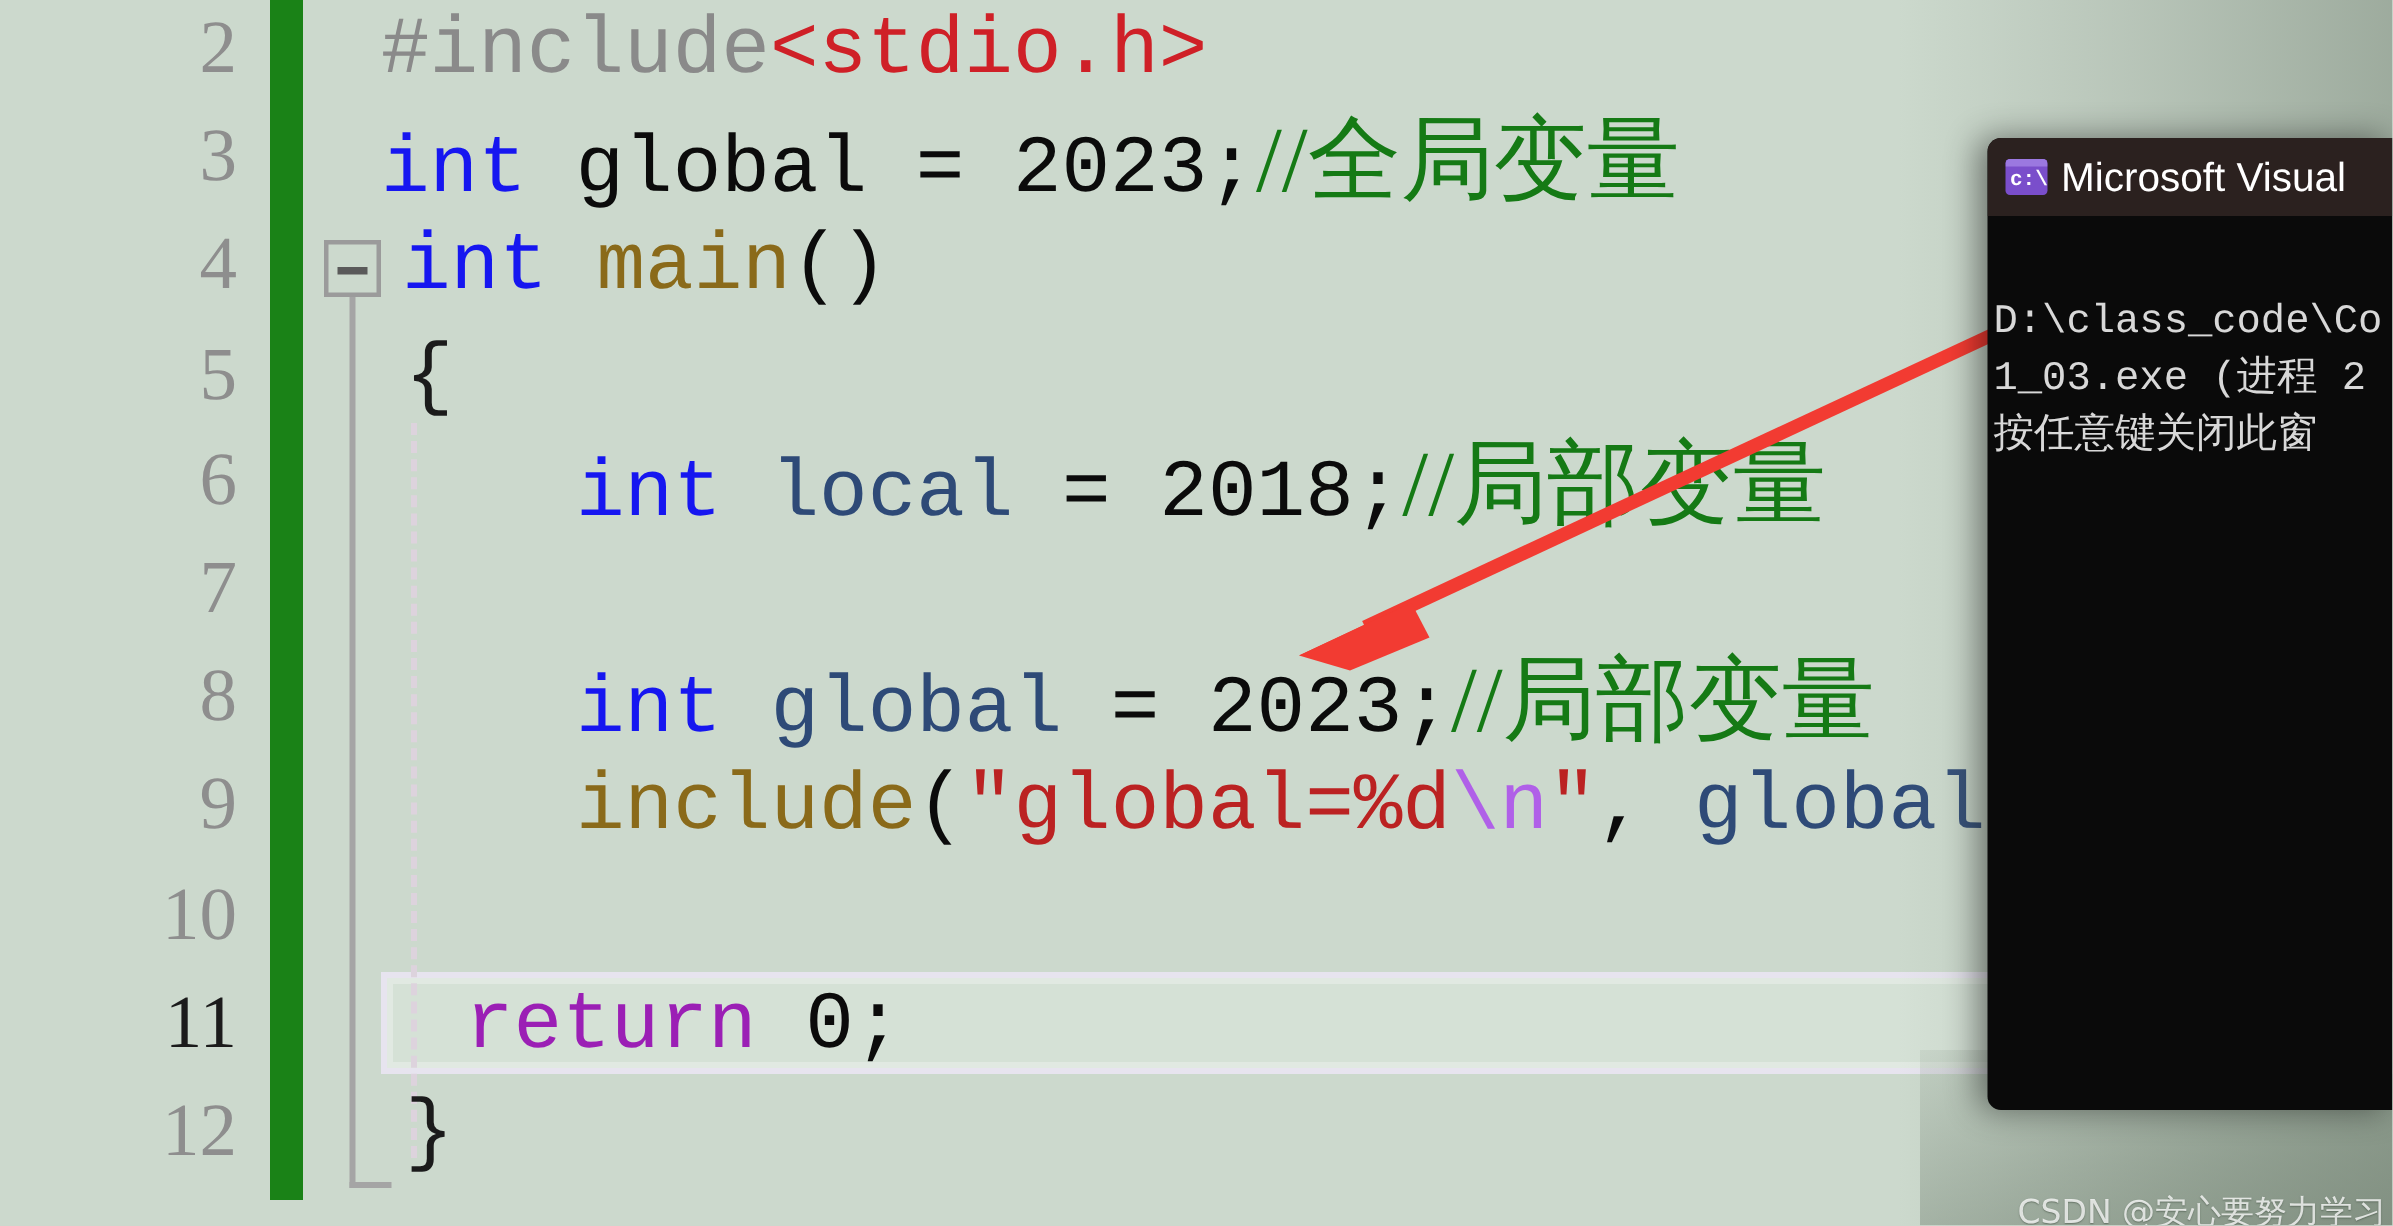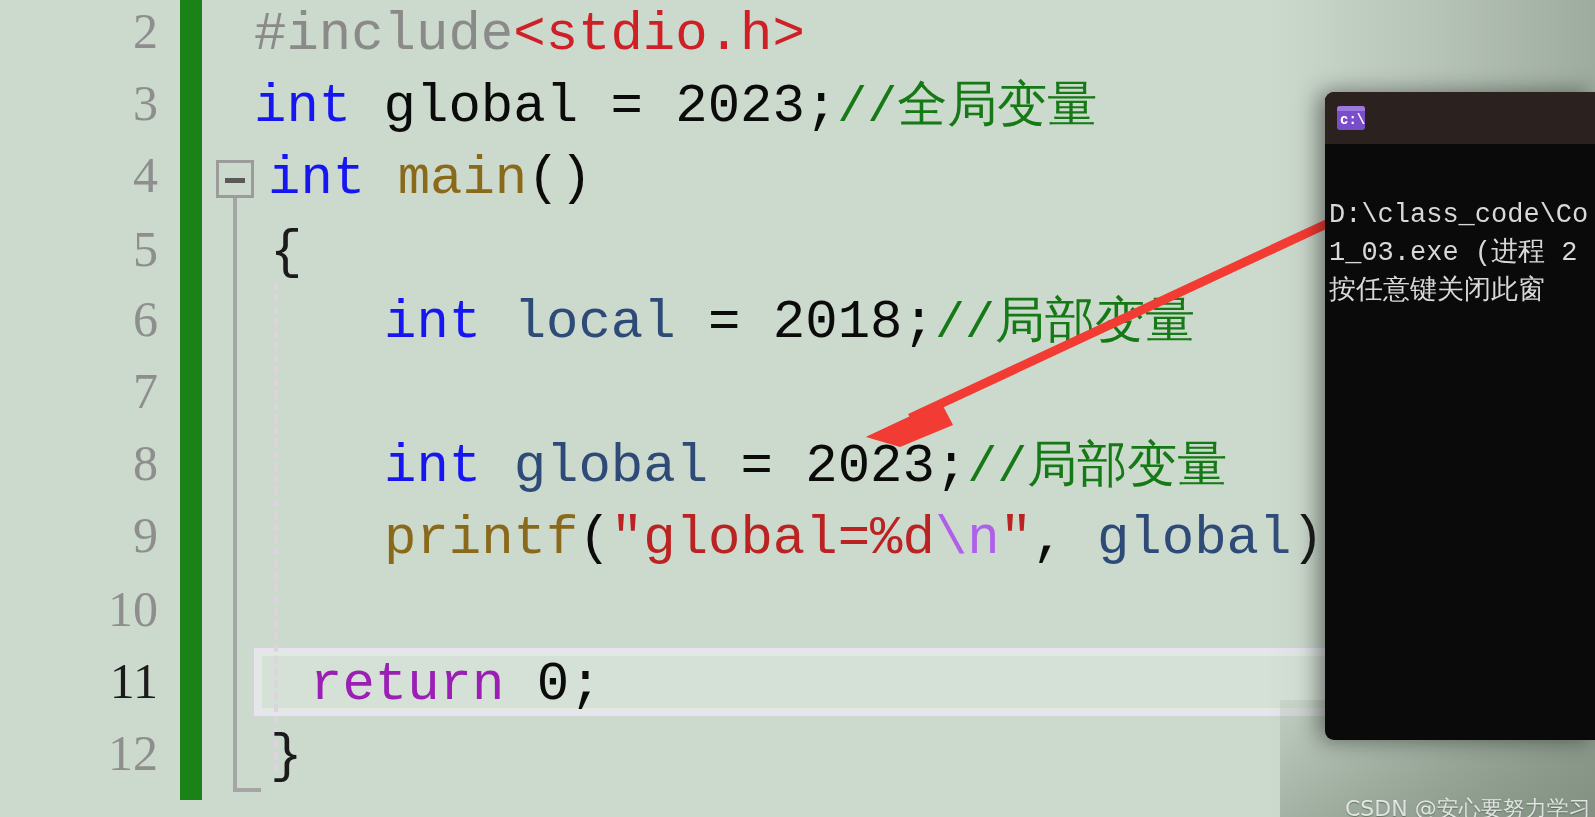--- a/index.html
+++ b/index.html
@@ -145,22 +145,22 @@
   .tk-plain { color: #0b0b0b; }           
   .tk-var   { color: #2e4a77; }           
   .tk-fn    { color: #8a6a1a; }           
   .tk-cmt   { color: #157a15; }           
   .tk-str   { color: #bb2222; }           
   .tk-esc   { color: #b060e8; }           
   .tk-ctrl  { color: #9b1fb5; }           
   .tk-brace { color: #1b1b1b; }
 
   .cjk {
-    font-family: Liberation Mono, monospace;
-    font-size: 50px;
+    font-family: Liberation Serif, serif;
+    font-size: 62px;
   }
 
   
   #arrow {
     position: absolute;
     left: 0; top: 0;
     width: 1595px; height: 817px;
     pointer-events: none;
   }
 
@@ -269,21 +269,21 @@
     <div id="indentguide"></div>
 
     <div id="code">
         <div class="cline" style="top: 8px; padding-left: 0px;"><span class="tk-pre">#include</span><span class="tk-hdr">&lt;stdio.h&gt;</span></div>
         <div class="cline" style="top: 80px; padding-left: 0px;"><span class="tk-kw">int</span><span class="tk-plain"> global = 2023;</span><span class="tk-cmt cjk">//全局变量</span></div>
         <div class="cline" style="top: 152px; padding-left: 14px;"><span class="tk-kw">int</span><span class="tk-plain"> </span><span class="tk-fn">main</span><span class="tk-plain">()</span></div>
         <div class="cline" style="top: 226px; padding-left: 16px;"><span class="tk-brace">{</span></div>
         <div class="cline" style="top: 296px; padding-left: 130px;"><span class="tk-kw">int</span><span class="tk-plain"> </span><span class="tk-var">local</span><span class="tk-plain"> = 2018;</span><span class="tk-cmt cjk">//局部变量</span></div>
         <div class="cline" style="top: 368px; padding-left: 0px;"></div>
         <div class="cline" style="top: 440px; padding-left: 130px;"><span class="tk-kw">int</span><span class="tk-plain"> </span><span class="tk-var">global</span><span class="tk-plain"> = 2023;</span><span class="tk-cmt cjk">//局部变量</span></div>
-        <div class="cline" style="top: 512px; padding-left: 130px;"><span class="tk-fn">printf</span><span class="tk-plain">(</span><span class="tk-str">"global=%d</span><span class="tk-esc">\n</span><span class="tk-str">"</span><span class="tk-plain">, </span><span class="tk-var">global</span><span class="tk-plain">);</span></div>
+        <div class="cline" style="top: 512px; padding-left: 130px;"><span class="tk-fn">include</span><span class="tk-plain">(</span><span class="tk-str">"global=%d</span><span class="tk-esc">\n</span><span class="tk-str">"</span><span class="tk-plain">, </span><span class="tk-var">global</span><span class="tk-plain">);</span></div>
         <div class="cline" style="top: 586px; padding-left: 0px;"></div>
         <div class="cline" style="top: 658px; padding-left: 56px;"><span class="tk-ctrl">return</span><span class="tk-plain"> 0;</span></div>
         <div class="cline" style="top: 730px; padding-left: 16px;"><span class="tk-brace">}</span></div>
       </div>
 
     <div id="right-shade"></div>
     <div id="bottom-shade"></div>
   </div>
 
   <svg id="arrow" viewBox="0 0 1595 817" xmlns="http://www.w3.org/2000/svg">
@@ -291,19 +291,20 @@
     <polygon points="866,437 936,404 929,433 952,424" fill="#f23b32"></polygon>
     <polygon points="866,437 941,402 953,425 900,447" fill="#f23b32"></polygon>
   </svg>
 
   <div id="console">
     <div id="console-title">
       <div id="console-icon">
         <div class="bar"></div>
         <div class="glyph">c:\</div>
       </div>
+      <div id="console-title-text">Microsoft Visual</div>
     </div>
     <div id="console-body"><div class="cblank"></div><div>D:\class_code\Co</div><div>1_03.exe (进程 2</div><div>按任意键关闭此窗</div></div>
   </div>
 
   <div id="watermark">CSDN @安心要努力学习</div>
 
 </div>
 
 </body></html>

